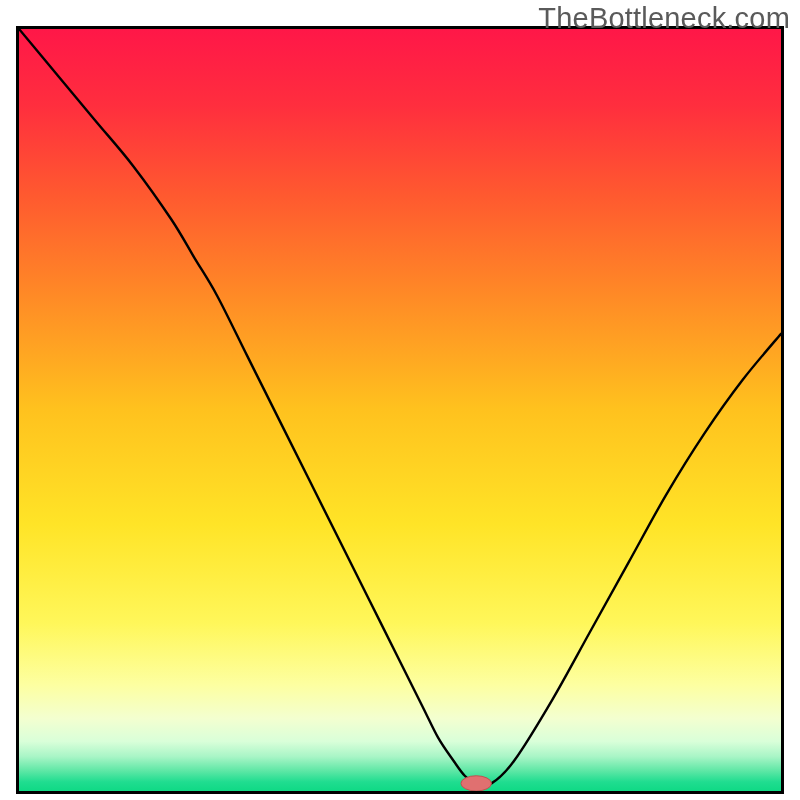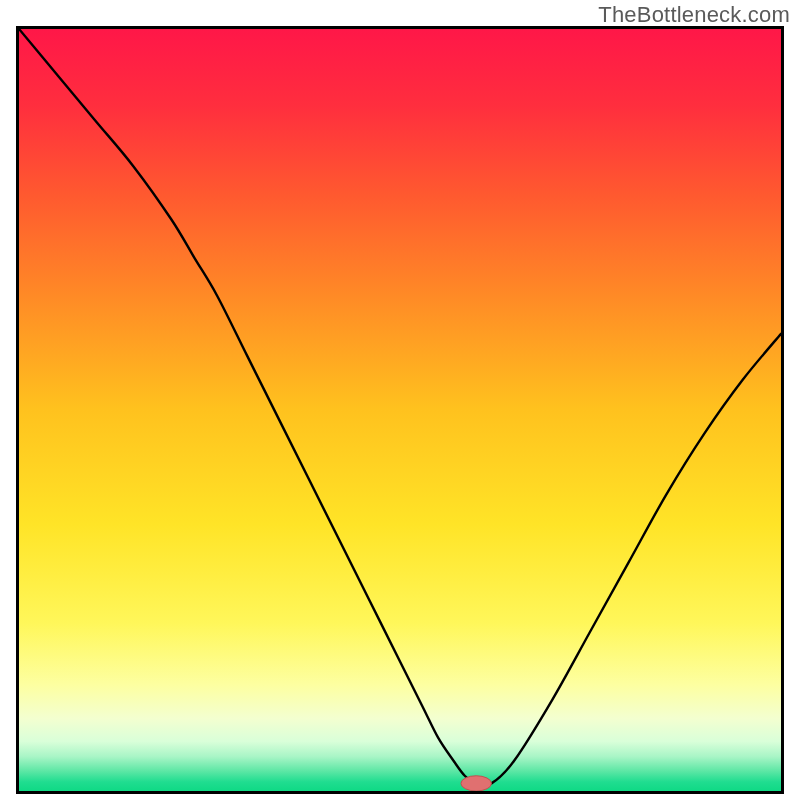--- a/index.html
+++ b/index.html
@@ -13,21 +13,21 @@
   .frame {
     position: relative;
     width: 800px;
     height: 800px;
     box-sizing: border-box;
   }
   .watermark {
     position: absolute;
     top: 2px;
     right: 10px;
-    font-size: 22px;
+    font-size: 29px;
     font-weight: 500;
     color: #5a5a5a;
     letter-spacing: 0.2px;
     z-index: 10;
   }
   .plot-border {
     position: absolute;
     left: 16px;
     top: 26px;
     width: 768px;

